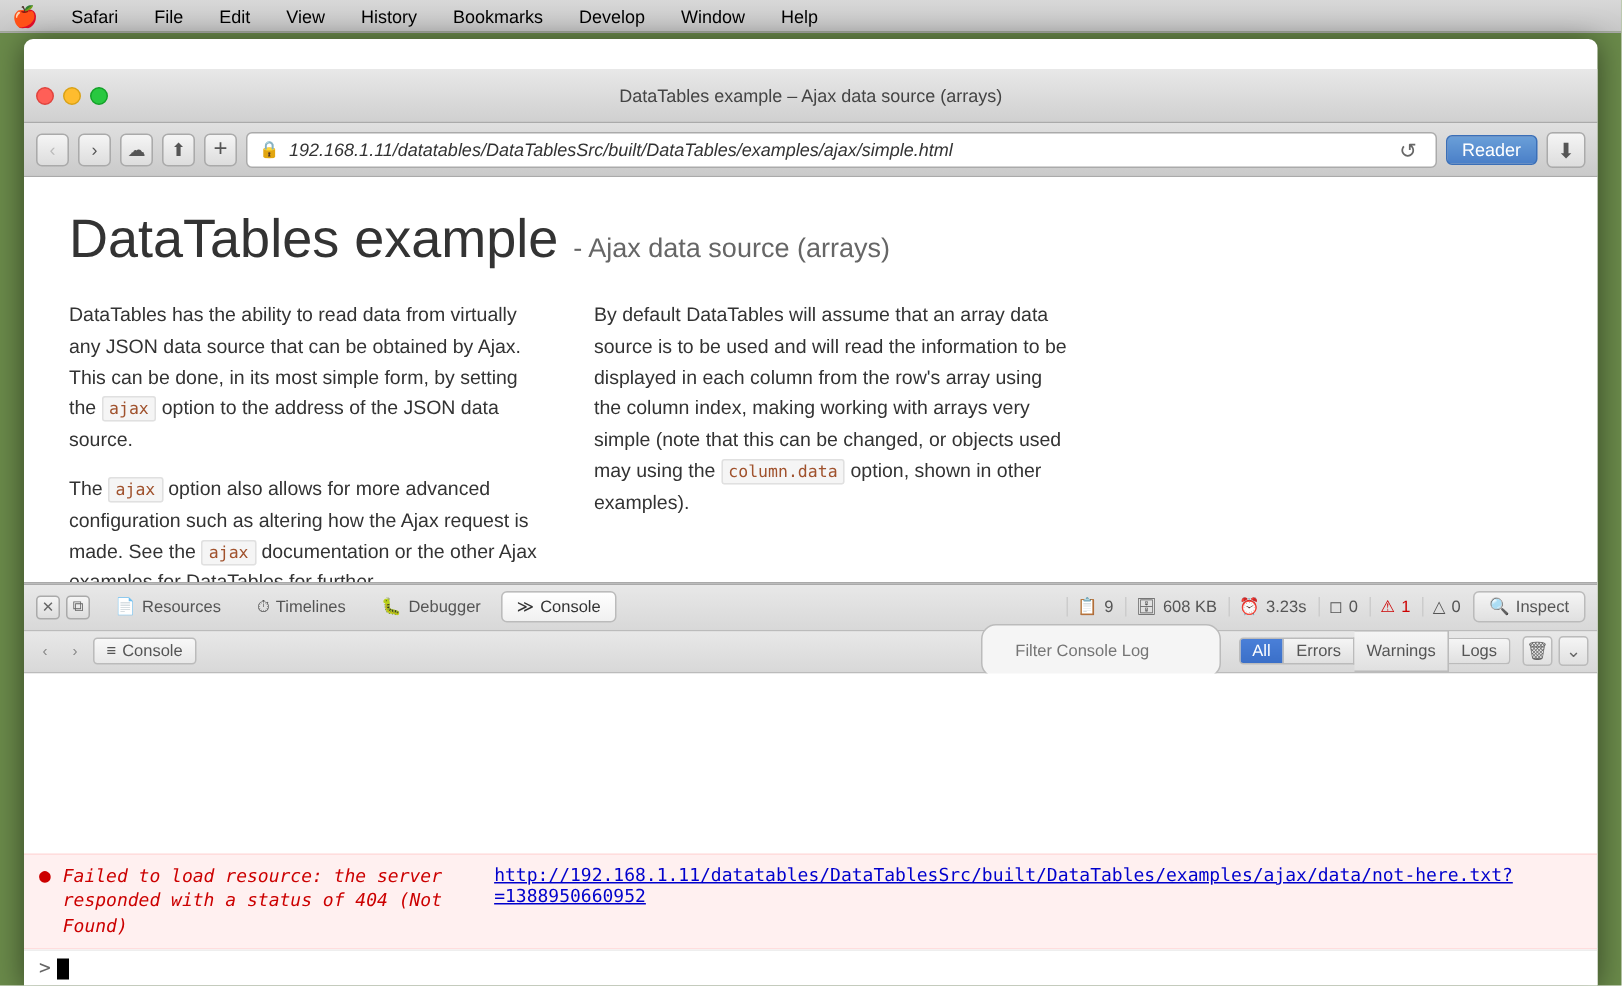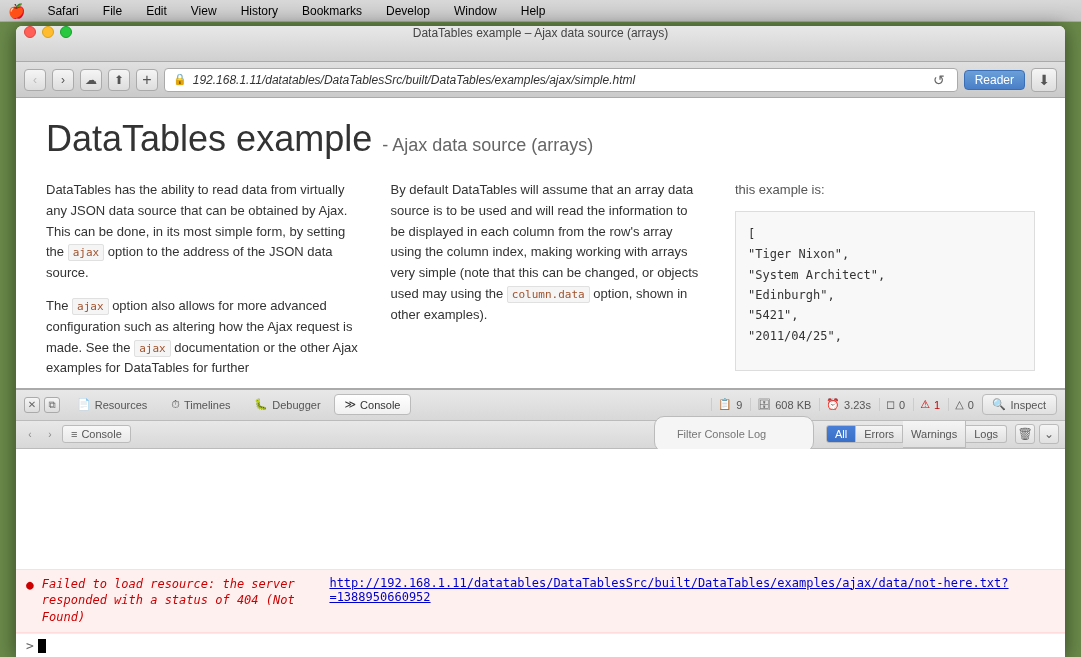--- a/index.html
+++ b/index.html
@@ -39,23 +39,24 @@
       flex-direction: column;
       overflow: hidden;
     }
 
     
     .title-bar {
       height: 36px;
       background: linear-gradient(to bottom, #e8e8e8, #d0d0d0);
       border-bottom: 1px solid #aaa;
       display: flex;
-      align-items: flex-start;
+      align-items: center;
       padding: 0 8px;
       position: relative;
+      margin-top: 20px;
     }
     .traffic-lights {
       display: flex;
       gap: 6px;
       margin-right: 10px;
     }
     .tl { width: 12px; height: 12px; border-radius: 50%; }
     .tl-red { background: #ff5f57; border: 1px solid #e0443e; }
     .tl-yellow { background: #febc2e; border: 1px solid #d9a217; }
     .tl-green { background: #28c840; border: 1px solid #14a129; }
@@ -585,31 +586,20 @@
             The <code class="code-inline">ajax</code> option also allows for more advanced configuration such as altering how the Ajax request is made. See the <code class="code-inline">ajax</code> documentation or the other Ajax examples for DataTables for further
           </p>
         </div>
 
         <div class="col-middle">
           <p class="para">
             By default DataTables will assume that an array data source is to be used and will read the information to be displayed in each column from the row's array using the column index, making working with arrays very simple (note that this can be changed, or objects used may using the <code class="code-inline">column.data</code> option, shown in other examples).
           </p>
         </div>
 
-        <div class="col-right">
-          <p class="col-right-title">this example is:</p>
-          <div class="code-block">
-            <div>[</div>
-            <div>    "Tiger Nixon",</div>
-            <div>    "System Architect",</div>
-            <div>    "Edinburgh",</div>
-            <div>    "5421",</div>
-            <div>    "2011/04/25",</div>
-          </div>
-        </div>
 
       </div>
     </div>
 
     <div class="devtools-panel">
 
       <div class="devtools-bar">
         <div class="devtools-close-btn">✕</div>
         <div class="devtools-dettach-btn">⧉</div>
 

